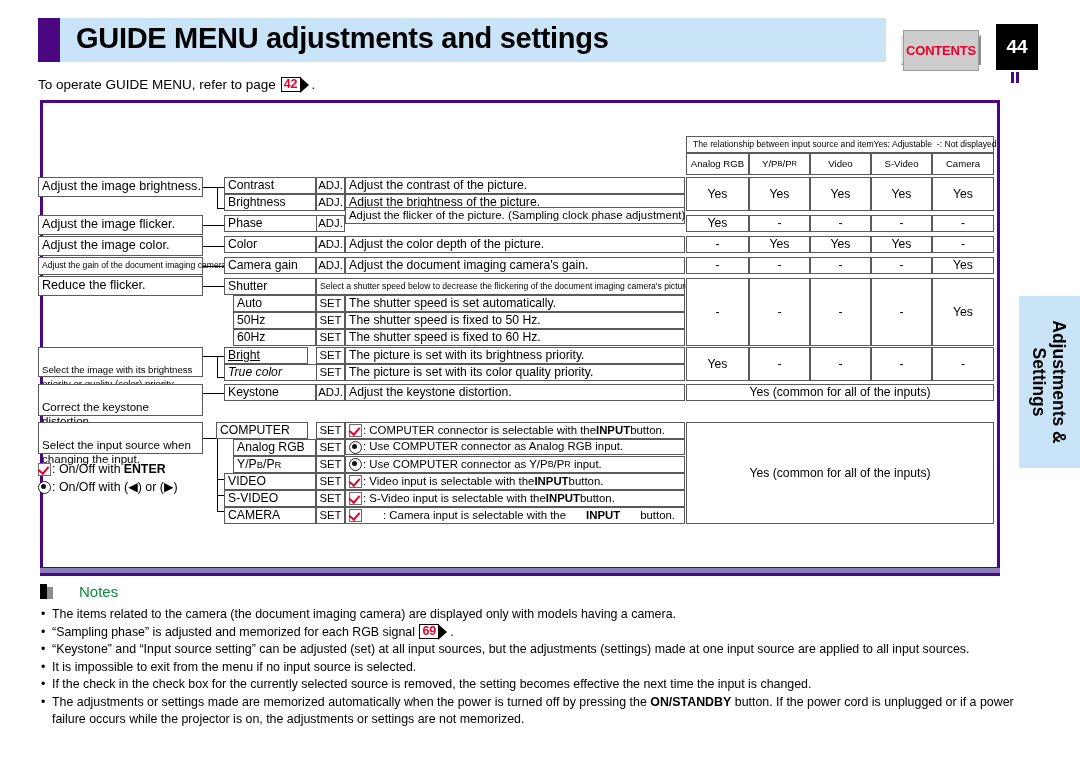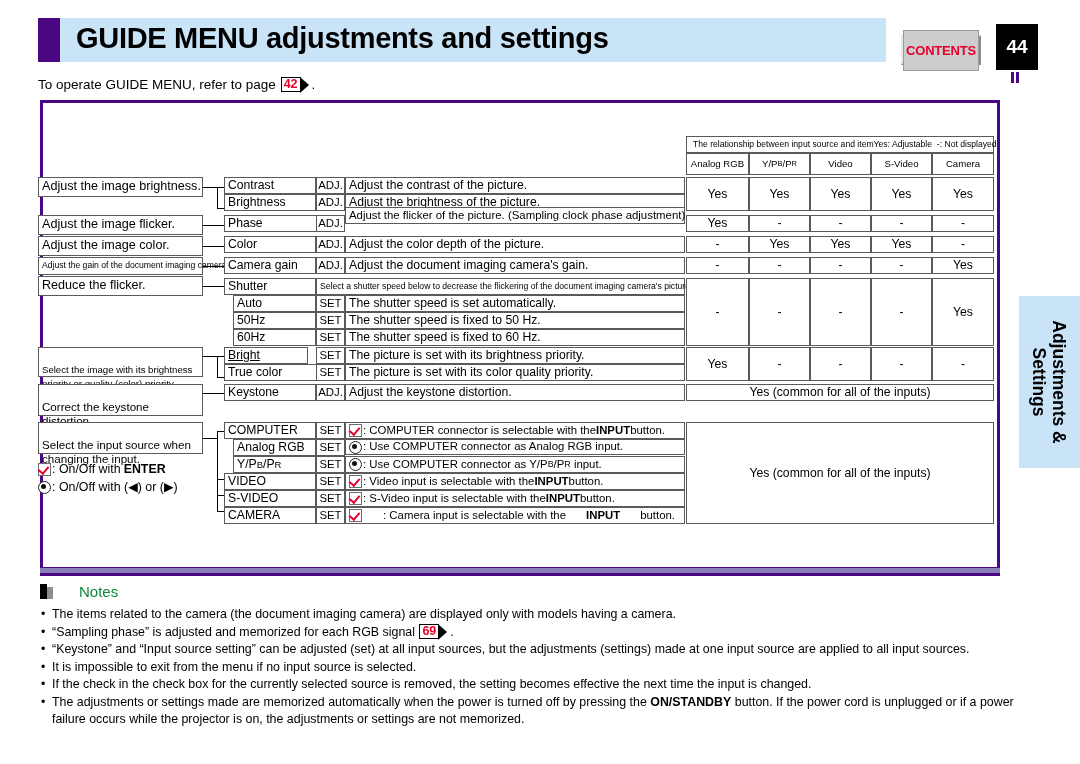--- a/index.html
+++ b/index.html
@@ -415,21 +415,21 @@
 <div class="abs cell" style="left:224px;top:347px;width:84px;height:17px;text-decoration:underline;">
     <span>Bright</span>
   </div>
 <div class="abs cell ctr" style="left:316px;top:347px;width:29px;height:17px;font-size:11.4px;">
     <span>SET</span>
   </div>
 <div class="abs cell" style="left:345px;top:347px;width:340px;height:17px;">
     <span>The picture is set with its brightness priority.</span>
   </div>
 
-<div class="abs cell" style="left:224px;top:364px;width:100px;height:17px;">
+<div class="abs cell" style="left:224px;top:364px;width:100px;height:17px;font-style:italic;">
     <span>True color</span>
   </div>
 <div class="abs cell ctr" style="left:316px;top:364px;width:29px;height:17px;font-size:11.4px;">
     <span>SET</span>
   </div>
 <div class="abs cell" style="left:345px;top:364px;width:340px;height:17px;">
     <span>The picture is set with its color quality priority.</span>
   </div>
 <div class="abs cell ctr" style="left:686px;top:347px;width:63px;height:34px;">
     <span>Yes</span>
@@ -453,21 +453,21 @@
 <div class="abs cell ctr" style="left:316px;top:384px;width:29px;height:17px;font-size:11.4px;">
     <span>ADJ.</span>
   </div>
 <div class="abs cell" style="left:345px;top:384px;width:340px;height:17px;">
     <span>Adjust the keystone distortion.</span>
   </div>
 <div class="abs cell ctr" style="left:686px;top:384px;width:308px;height:17px;">
     <span>Yes (common for all of the inputs)</span>
   </div>
 
-<div class="abs cell" style="left:224px;top:422px;width:92px;height:17px;">
+<div class="abs cell" style="left:216px;top:422px;width:92px;height:17px;">
     <span>COMPUTER</span>
   </div>
 <div class="abs cell ctr" style="left:316px;top:422px;width:29px;height:17px;font-size:11.4px;">
     <span>SET</span>
   </div>
 <div class="abs cell" style="left:345px;top:422px;width:340px;height:17px;font-size:11.4px;">
   <span class="chk"></span>
     <span>: COMPUTER connector is selectable with the </span>
     <b>INPUT</b>
     <span> button.</span>

